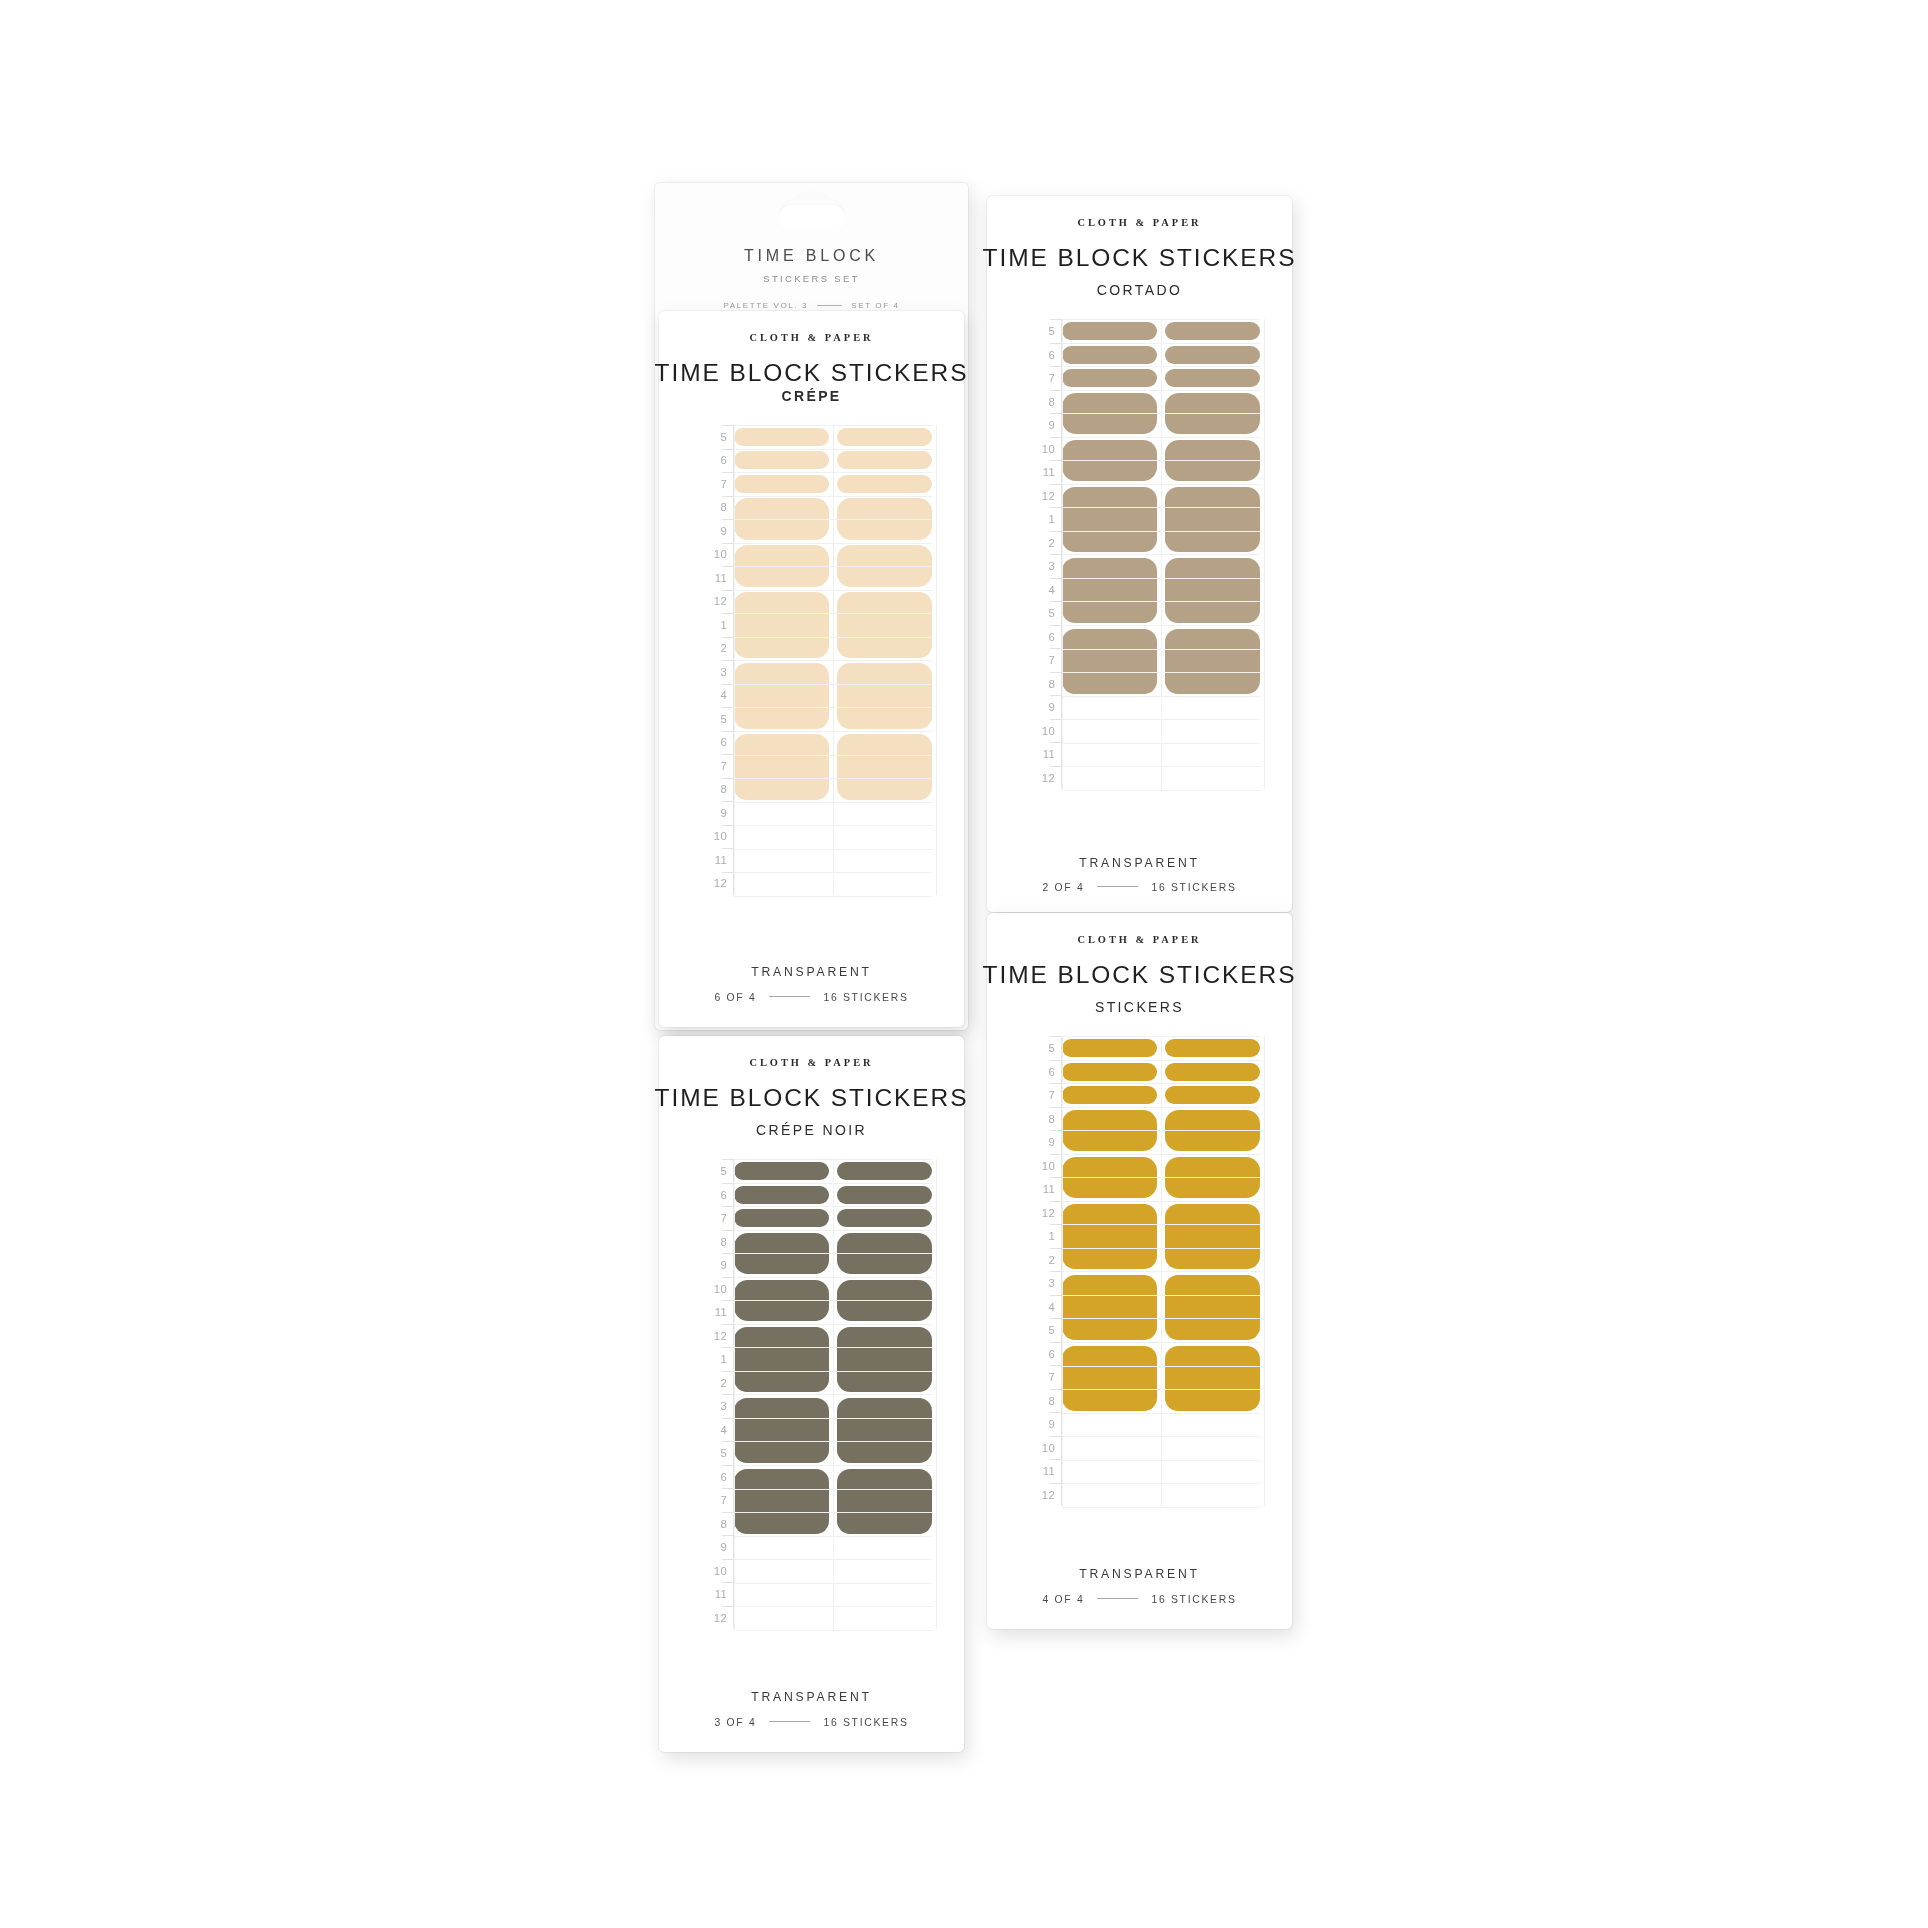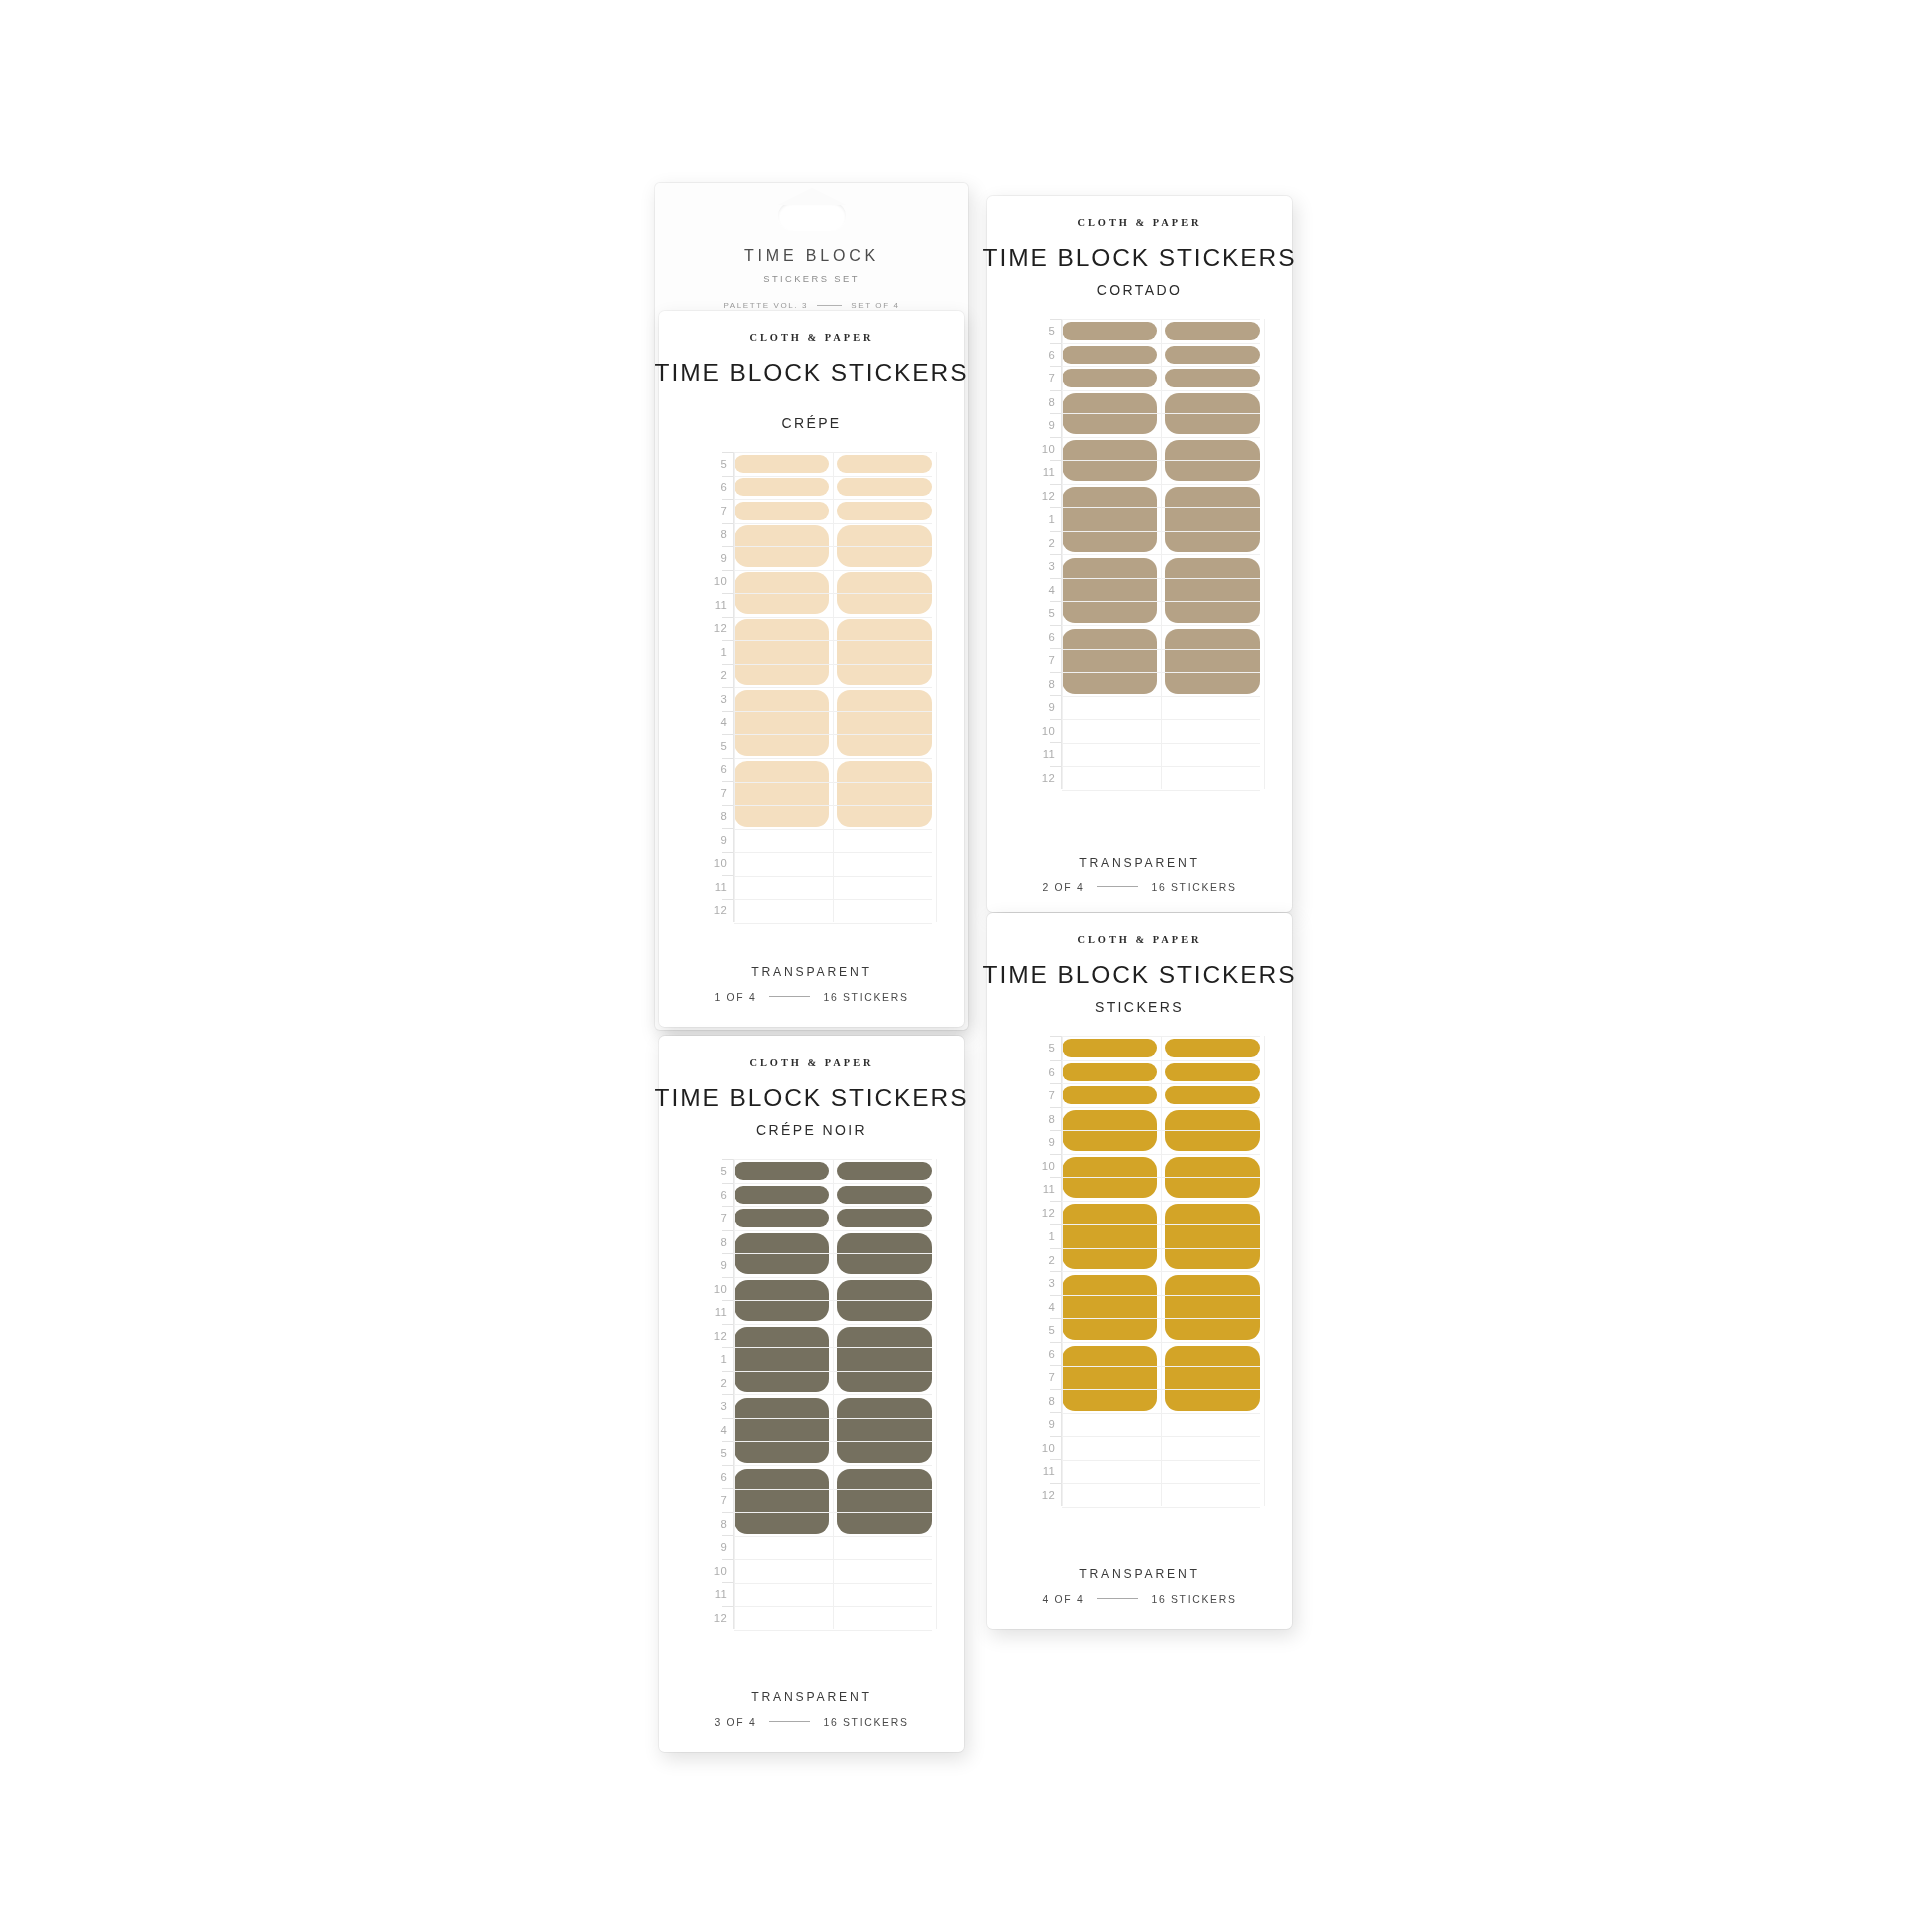--- a/index.html
+++ b/index.html
@@ -238,21 +238,21 @@
 
   <div class="pkg-meta" style="position:absolute; left:0; right:0; top:118px;">
     <span>PALETTE VOL. 3</span><span class="rule"></span><span>SET OF 4</span>
   </div>
 </div>
 
 <div class="sheet sh-a" style="left:659px; top:311px; width:305px; height:716px;">
   <div class="sheet-inner">
     <div class="brand" style="margin-top:21px;">CLOTH &amp; PAPER</div>
     <div class="sheet-title" style="margin-top:16px;">TIME BLOCK STICKERS</div>
-    <div class="sheet-color" style="margin-top:28px;">CRÉPE</div>
+    <div class="sheet-color" style="margin-top:1px;font-weight:bold;">CRÉPE</div>
 
     <div class="grid-wrap" style="margin-top:21px;">
         <div class="hour-col">
           <div class="hour-cell" style="height: 23.5px;">5</div>
           <div class="hour-cell" style="height: 23.5px;">6</div>
           <div class="hour-cell" style="height: 23.5px;">7</div>
           <div class="hour-cell" style="height: 23.5px;">8</div>
           <div class="hour-cell" style="height: 23.5px;">9</div>
           <div class="hour-cell" style="height: 23.5px;">10</div>
           <div class="hour-cell" style="height: 23.5px;">11</div>
@@ -350,21 +350,21 @@
               <div class="sticker r3" style="background: rgb(244, 223, 192);"></div>
             </div>
           </div>
         </div>
       </div>
 
     <div style="flex:1 1 auto;"></div>
 
     <div class="foot-main" style="margin-bottom:12.2px;">TRANSPARENT</div>
     <div class="foot-sub" style="margin-bottom:24.5px;">
-      <span>1 OF 4</span><span class="rule"></span><span>16 STICKERS</span>
+      <span>6 OF 4</span><span class="rule"></span><span>16 STICKERS</span>
     </div>
   </div>
 </div>
 
 <div class="sheet sh-b" style="left:987px; top:196px; width:305px; height:716px;">
   <div class="sheet-inner">
     <div class="brand" style="margin-top:21px;">CLOTH &amp; PAPER</div>
     <div class="sheet-title" style="margin-top:16px;">TIME BLOCK STICKERS</div>
     <div class="sheet-color" style="margin-top:10.4px;">CORTADO</div>
 

